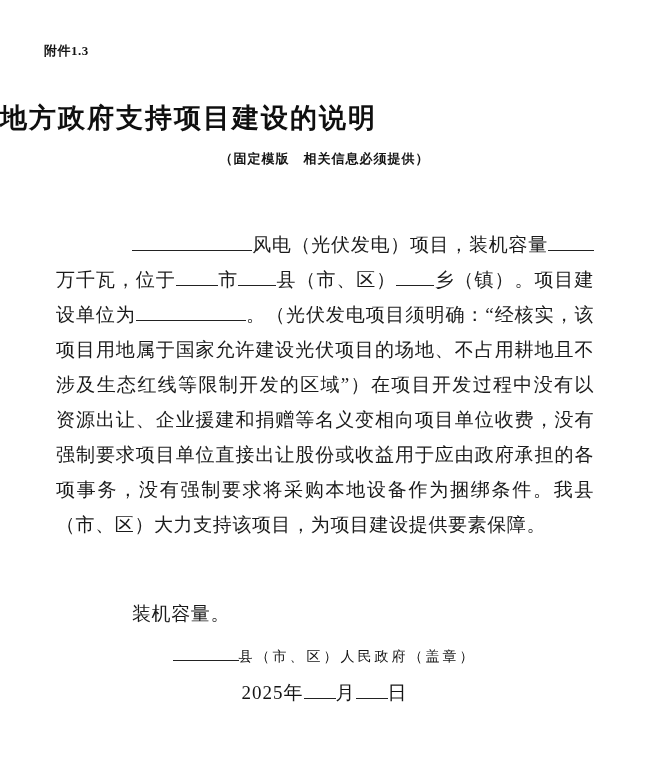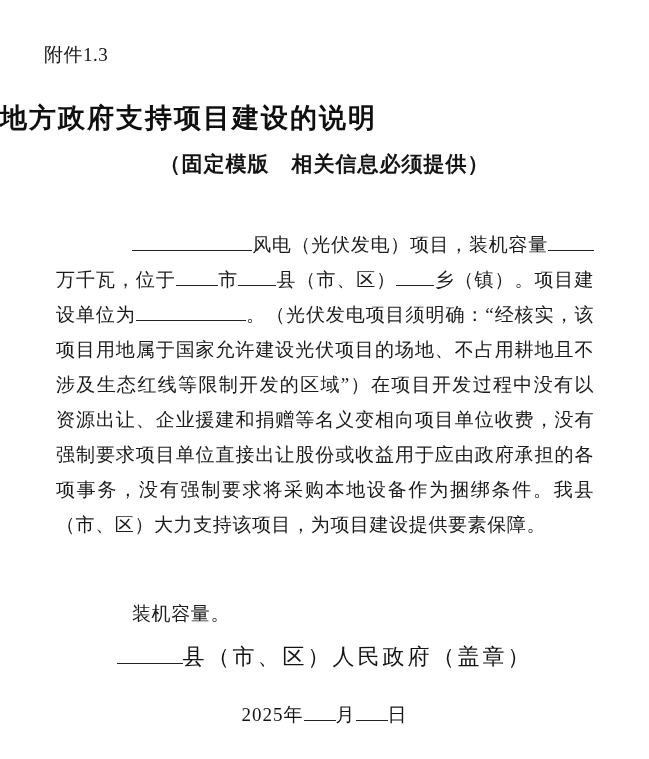--- a/index.html
+++ b/index.html
@@ -18,42 +18,42 @@
     position: relative;
     width: 649px;
     height: 759px;
     box-sizing: border-box;
     padding: 0;
   }
   .attachment-label {
     position: absolute;
     left: 44px;
     top: 42px;
-    font-size: 19px;
-    font-weight: normal;
+    font-size: 13px;
+    font-weight: bold;
     letter-spacing: 0.5px;
     color: #141414;
   }
   .doc-title {
     position: absolute;
     left: 0;
     right: 0;
     top: 100px;
     font-size: 27px;
     font-weight: bold;
     letter-spacing: 2px;
     color: #0f0f0f;
   }
   .doc-subtitle {
     position: absolute;
     left: 0;
     right: 0;
     top: 150px;
     text-align: center;
-    font-size: 21px;
+    font-size: 13px;
     font-weight: bold;
     letter-spacing: 1px;
     color: #141414;
   }
   .body-block {
     position: absolute;
     left: 44px;
     top: 215px;
     width: 562px;
   }
@@ -85,30 +85,30 @@
   .blank.w7 { width: 66px; }
   .blank.w8 { width: 32px; }
   .sign-block {
     position: absolute;
     left: 0;
     right: 0;
     top: 640px;
     text-align: center;
   }
   .sign-line {
-    font-size: 22px;
+    font-size: 14px;
     letter-spacing: 1px;
     line-height: 34px;
     color: #141414;
   }
   .date-line {
     font-size: 19px;
     letter-spacing: 1px;
     line-height: 34px;
-    margin-top: 24px;
+    margin-top: 2px;
     color: #141414;
   }
   .spaced {
     letter-spacing: 3px;
   }
 </style>
 </head>
 <body>
 
 <div class="page">

